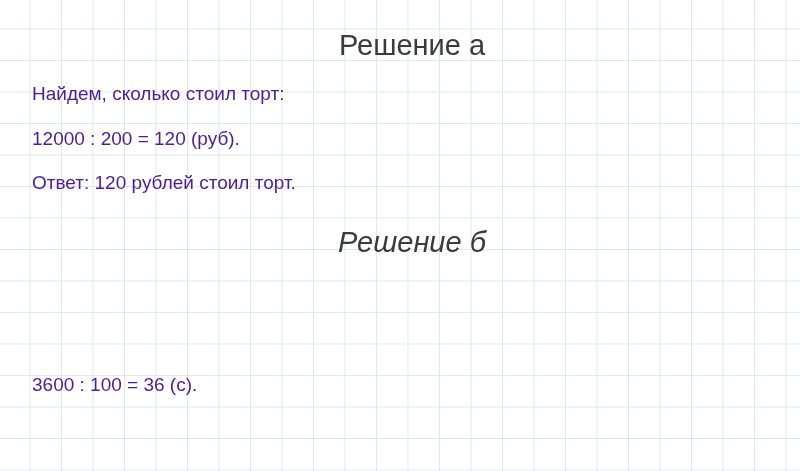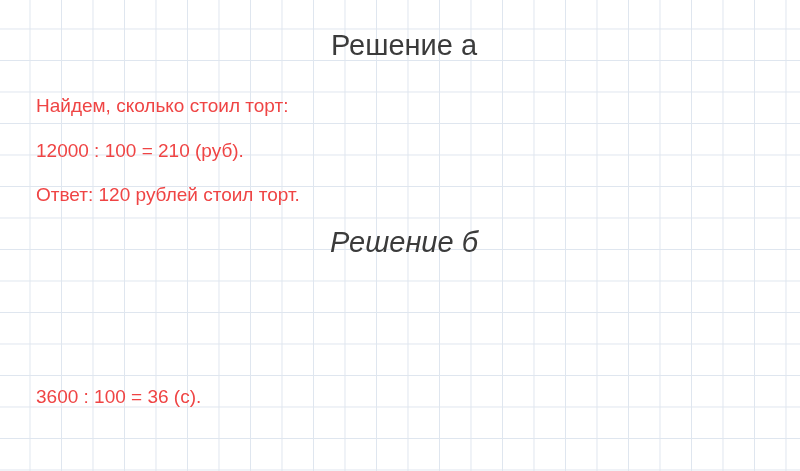--- a/index.html
+++ b/index.html
@@ -25,38 +25,38 @@
     background-image:
       linear-gradient(to right, #dfe6ef 1px, transparent 1px),
       linear-gradient(to bottom, #dfe6ef 1px, transparent 1px);
     background-size: 31.5px 31.5px;
     background-position: -2px -3px;
     z-index: 0;
   }
   #sheet {
     position: absolute;
     top: 0;
-    left: 4px;
+    left: 12px;
     width: 724px;
     height: 471px;
     z-index: 1;
   }
   .solution-heading {
     text-align: center;
     font-size: 29px;
     font-weight: normal;
     color: #3b3b3b;
     margin: 0;
     line-height: 1.2;
   }
   .body-line {
     font-size: 19px;
-    color: #ef4444;
+    color: #4c1d95;
     line-height: 1.2;
-    margin: 12px;
+    margin: 0;
     padding-left: 20px;
   }
   .block-a-heading { position: absolute; left: 0; top: 28px; width: 800px; }
   .line-a1 { position: absolute; left: 0; top: 83px; }
   .line-a2 { position: absolute; left: 0; top: 128px; }
   .line-a3 { position: absolute; left: 0; top: 172px; }
   .block-b-heading { position: absolute; left: 0; top: 225px; width: 800px; font-style: italic; }
   .line-b1 { position: absolute; left: 0; top: 284px; }
   .line-b2 { position: absolute; left: 0; top: 328px; }
   .line-b3 { position: absolute; left: 0; top: 374px; }
@@ -66,21 +66,21 @@
 <body>
 
 <div id="grid-background"></div>
 
 <div id="sheet">
 
   <div class="solution-heading block-a-heading">Решение а</div>
 
   <div class="body-line line-a1">Найдем, сколько стоил торт:</div>
 
-  <div class="body-line line-a2">12000 : 100 = 210 (руб).</div>
+  <div class="body-line line-a2">12000 : 200 = 120 (руб).</div>
 
   <div class="body-line line-a3">Ответ: 120 рублей стоил торт.</div>
 
   <div class="solution-heading block-b-heading">Решение б</div>
 
 
 
   <div class="body-line line-b3">3600 : 100 = 36 (с).</div>
 
 

